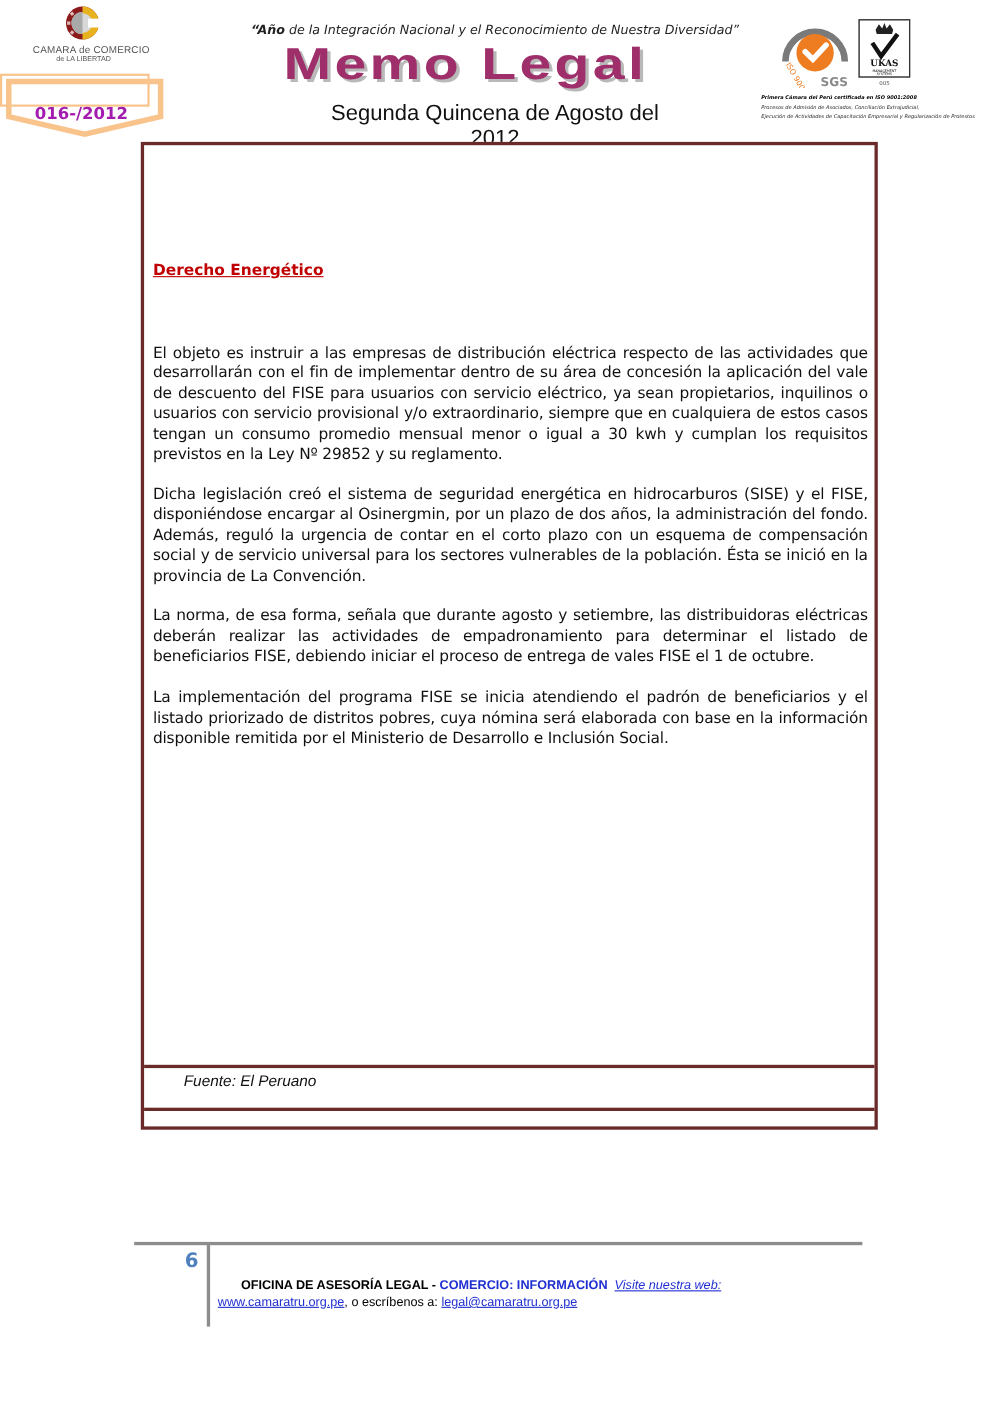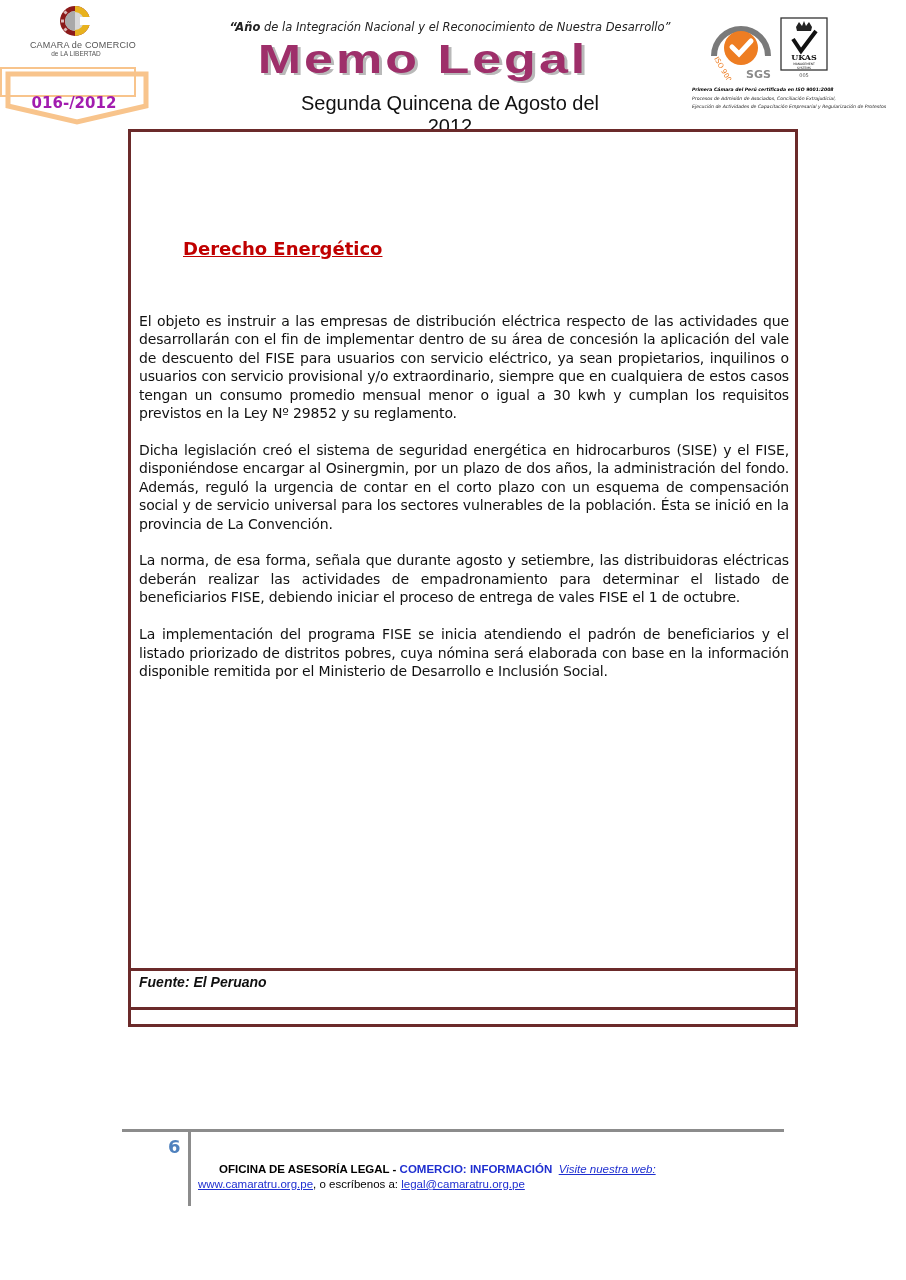--- a/index.html
+++ b/index.html
@@ -24,26 +24,26 @@
   .ukas { position:absolute; left:780px; top:17px; width:48px; height:62px; }
   .cert-notes { position:absolute; left:692px; top:86px; width:214px; font-family:"DejaVu Sans", sans-serif; font-style:italic; font-size:4.6px; line-height:8.5px; color:#222; white-space:nowrap; }
   .cert-notes .strong { font-weight:bold; color:#000; }
 
   
   .frame { position:absolute; left:128px; top:129px; width:664px; border:3px solid #6b2a2a; background:#fff; }
   .frame-main { height:836px; padding:0 8px; position:relative; }
   .frame-source { height:36px; border-top:3px solid #6b2a2a; padding:0 8px; }
   .frame-empty { height:14px; border-top:3px solid #6b2a2a; }
 
-  .section-label { position:absolute; left:8px; top:106px; font-family:"DejaVu Sans", sans-serif; font-weight:bold; font-size:18px; color:#c00000; text-decoration:underline;margin-left:44px; }
+  .section-label { position:absolute; left:8px; top:106px; font-family:"DejaVu Sans", sans-serif; font-weight:bold; font-size:14px; color:#c00000; text-decoration:underline; }
   .headline { position:absolute; left:8px; top:144px; font-family:"DejaVu Sans", sans-serif; font-weight:bold; font-size:14px; color:#c00000; letter-spacing:0.1px; }
   .article { position:absolute; left:8px; top:180px; width:650px; }
   .article p { margin:0 0 18.5px 0; font-family:"DejaVu Sans", sans-serif; font-size:14px; line-height:18.4px; text-align:justify; color:#111; letter-spacing:-0.15px; }
 
-  .source { font-family:"Liberation Sans", sans-serif; font-style:italic; font-weight:bold; font-size:14px; padding-top:3px; color:#111; }
+  .source { font-family:"Liberation Sans", sans-serif; font-style:italic; font-weight:normal; font-size:14px; padding-top:3px; color:#111;margin-left:28px; }
 
   
   .footer-line { position:absolute; left:122px; top:1129px; width:662px; height:3px; background:#8c8c8c; }
   .footer-vline { position:absolute; left:188px; top:1131px; width:3px; height:75px; background:#8c8c8c; }
   .page-number { position:absolute; left:168px; top:1136px; font-family:"DejaVu Sans", sans-serif; font-weight:bold; font-size:18px; color:#4f81bd; }
   .footer-text { position:absolute; left:198px; top:1162px; width:590px; font-family:"Liberation Sans", sans-serif; font-size:11.5px; line-height:15px; color:#000; }
   .footer-text .office { font-weight:bold; padding-left:21px; }
   .footer-text .service { font-weight:bold; color:#1f2fd0; }
   .footer-text a { color:#1f2fd0; text-decoration:underline; }
   .footer-text .visit { font-style:italic; }
@@ -70,21 +70,21 @@
 </div>
 
 <div class="issue-box">
   <svg width="150" height="60" viewBox="0 0 150 60">
     <rect x="1" y="2" width="134" height="28" fill="none" stroke="#f8c48c" stroke-width="2"></rect>
     <path d="M8 8 L146 8 L146 40 L77 56 L8 40 Z" fill="none" stroke="#f8c48c" stroke-width="5" stroke-linejoin="miter"></path>
   </svg>
   <div class="issue-number">016-/2012</div>
 </div>
 
-<div class="motto"><b>“Año</b><span> de la Integración Nacional y el Reconocimiento de Nuestra Desarrollo”</span></div>
+<div class="motto"><b>“Año</b><span> de la Integración Nacional y el Reconocimiento de Nuestra Diversidad”</span></div>
 
 <div class="title">Memo Legal</div>
 <div class="subtitle">Segunda Quincena de Agosto del 2012</div>
 
 <svg class="cert" viewBox="0 0 70 64" width="70" height="64">
   <path d="M8 40 A27 27 0 1 1 62 40" fill="none" stroke="#7a7a7a" stroke-width="6"></path>
   <circle cx="35" cy="32" r="17" fill="#ee7d22"></circle>
   <path d="M26 31 L33 38 L45 25" fill="none" stroke="#ffffff" stroke-width="5" stroke-linecap="round"></path>
   <text x="6" y="46" font-size="7" fill="#ee7d22" font-family="DejaVu Sans, sans-serif" transform="rotate(60 10 46)">ISO 9001</text>
   <text x="40" y="62" font-size="11" font-weight="bold" fill="#8a8a8a" font-family="DejaVu Sans, sans-serif">SGS</text>

